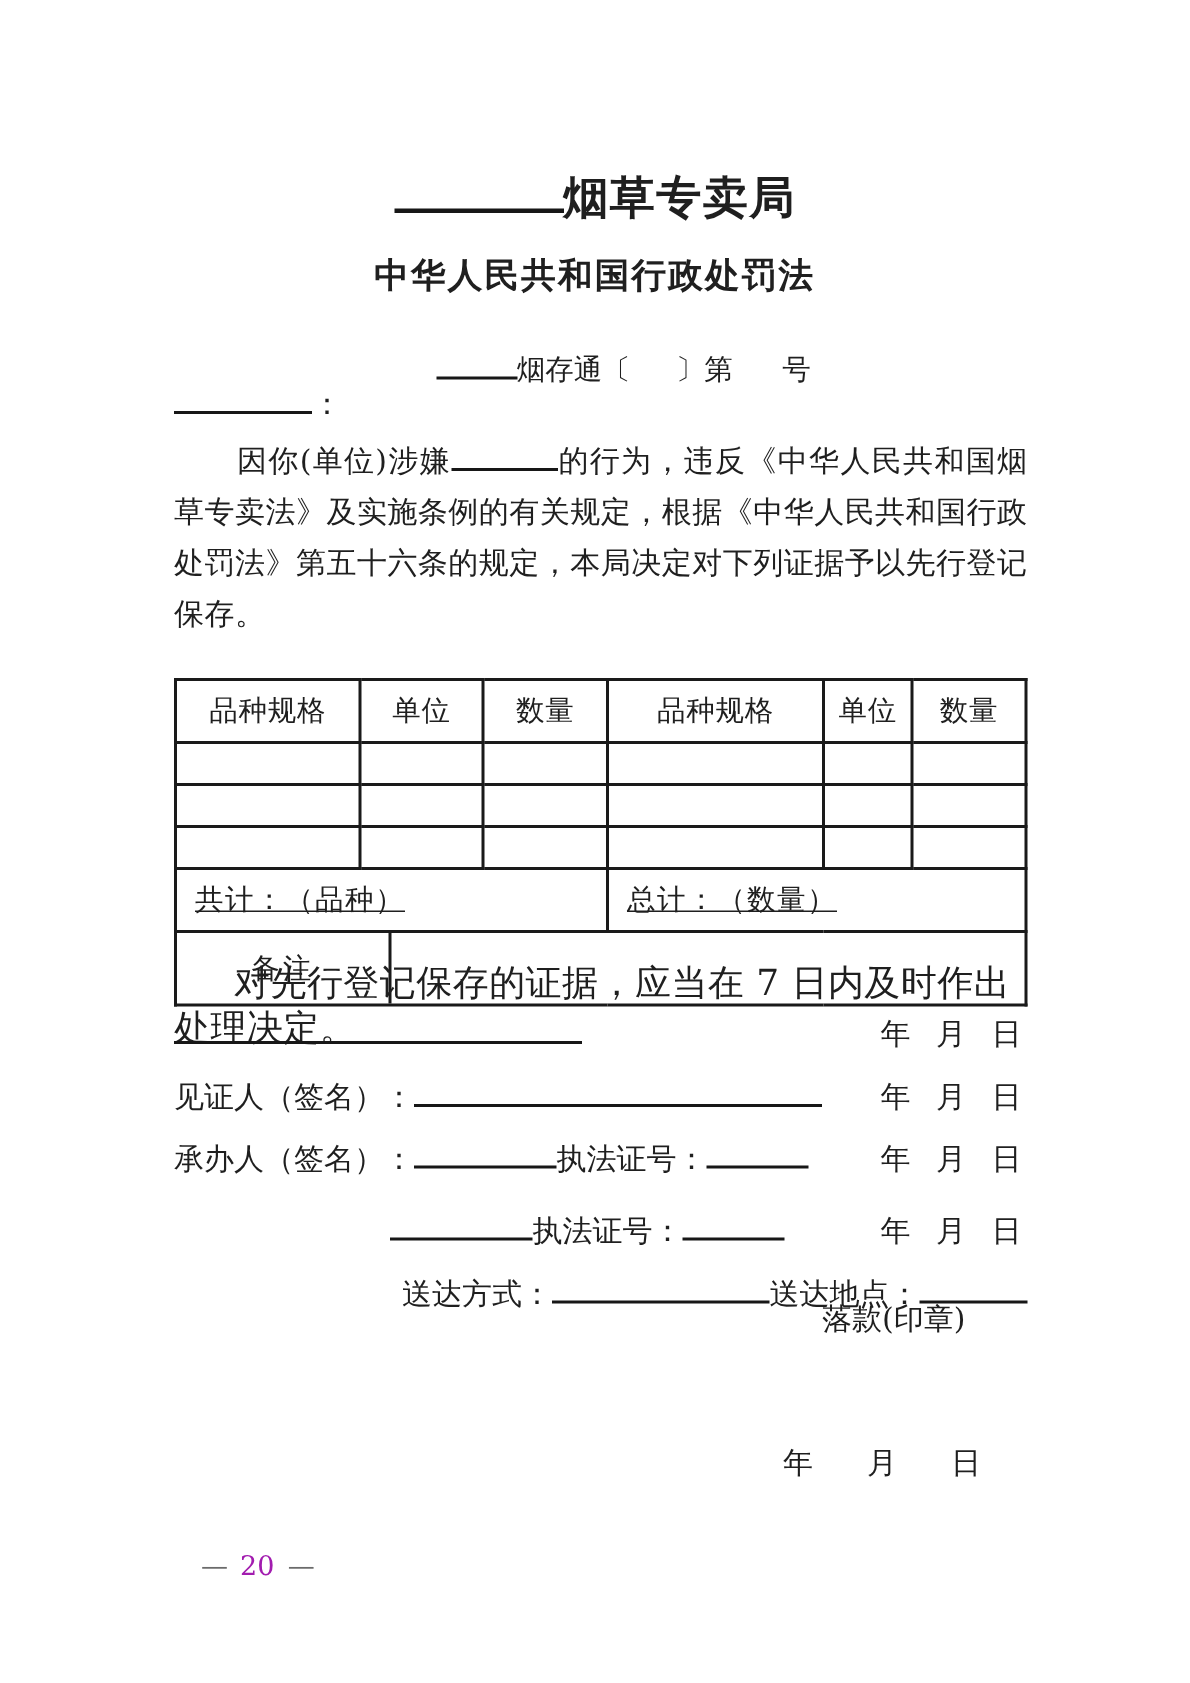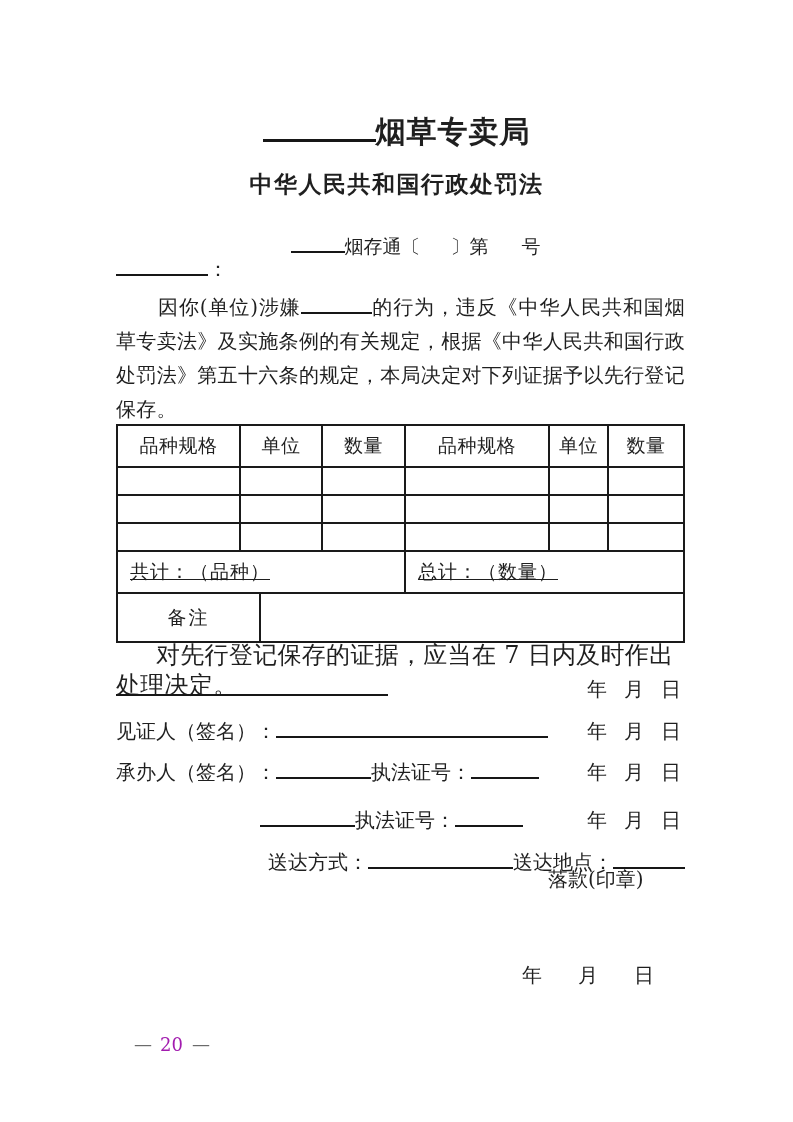--- a/index.html
+++ b/index.html
@@ -34,21 +34,21 @@
 
   .salutation{top:252px;left:116px;font-size:20px;line-height:30px;}
   .salutation-blank{width:92px;}
 
   .para{top:290px;left:116px;width:569px;
     font-size:20px;line-height:34px;text-align:justify;text-indent:42px;letter-spacing:0.3px;}
   .para-blank{width:71px;}
 
   
   .tbl-wrap{top:424px;left:116px;}
-  table.evidence{border-collapse:collapse;table-layout:fixed;width:567px;}
+  table.evidence{border-collapse:collapse;table-layout:fixed;width:567px;margin-top:28px;}
   table.evidence td{border:2px solid #1a1a1a;font-size:19px;padding:0;text-align:center;vertical-align:middle;}
   tr.hdr td{height:40px;letter-spacing:0.5px;}
   tr.data td{height:26px;}
   tr.sum td{height:40px;text-align:left;padding-left:12px;letter-spacing:1px;text-decoration:underline;}
   tr.remark td{height:42px;}
   .remark-inner{display:flex;height:47px;align-items:center;}
   .remark-cell-label{width:141px;border-right:2px solid #1a1a1a;height:100%;
     display:flex;align-items:center;justify-content:center;letter-spacing:2px;}
   .remark-cell-value{flex:1;height:100%;}
 

